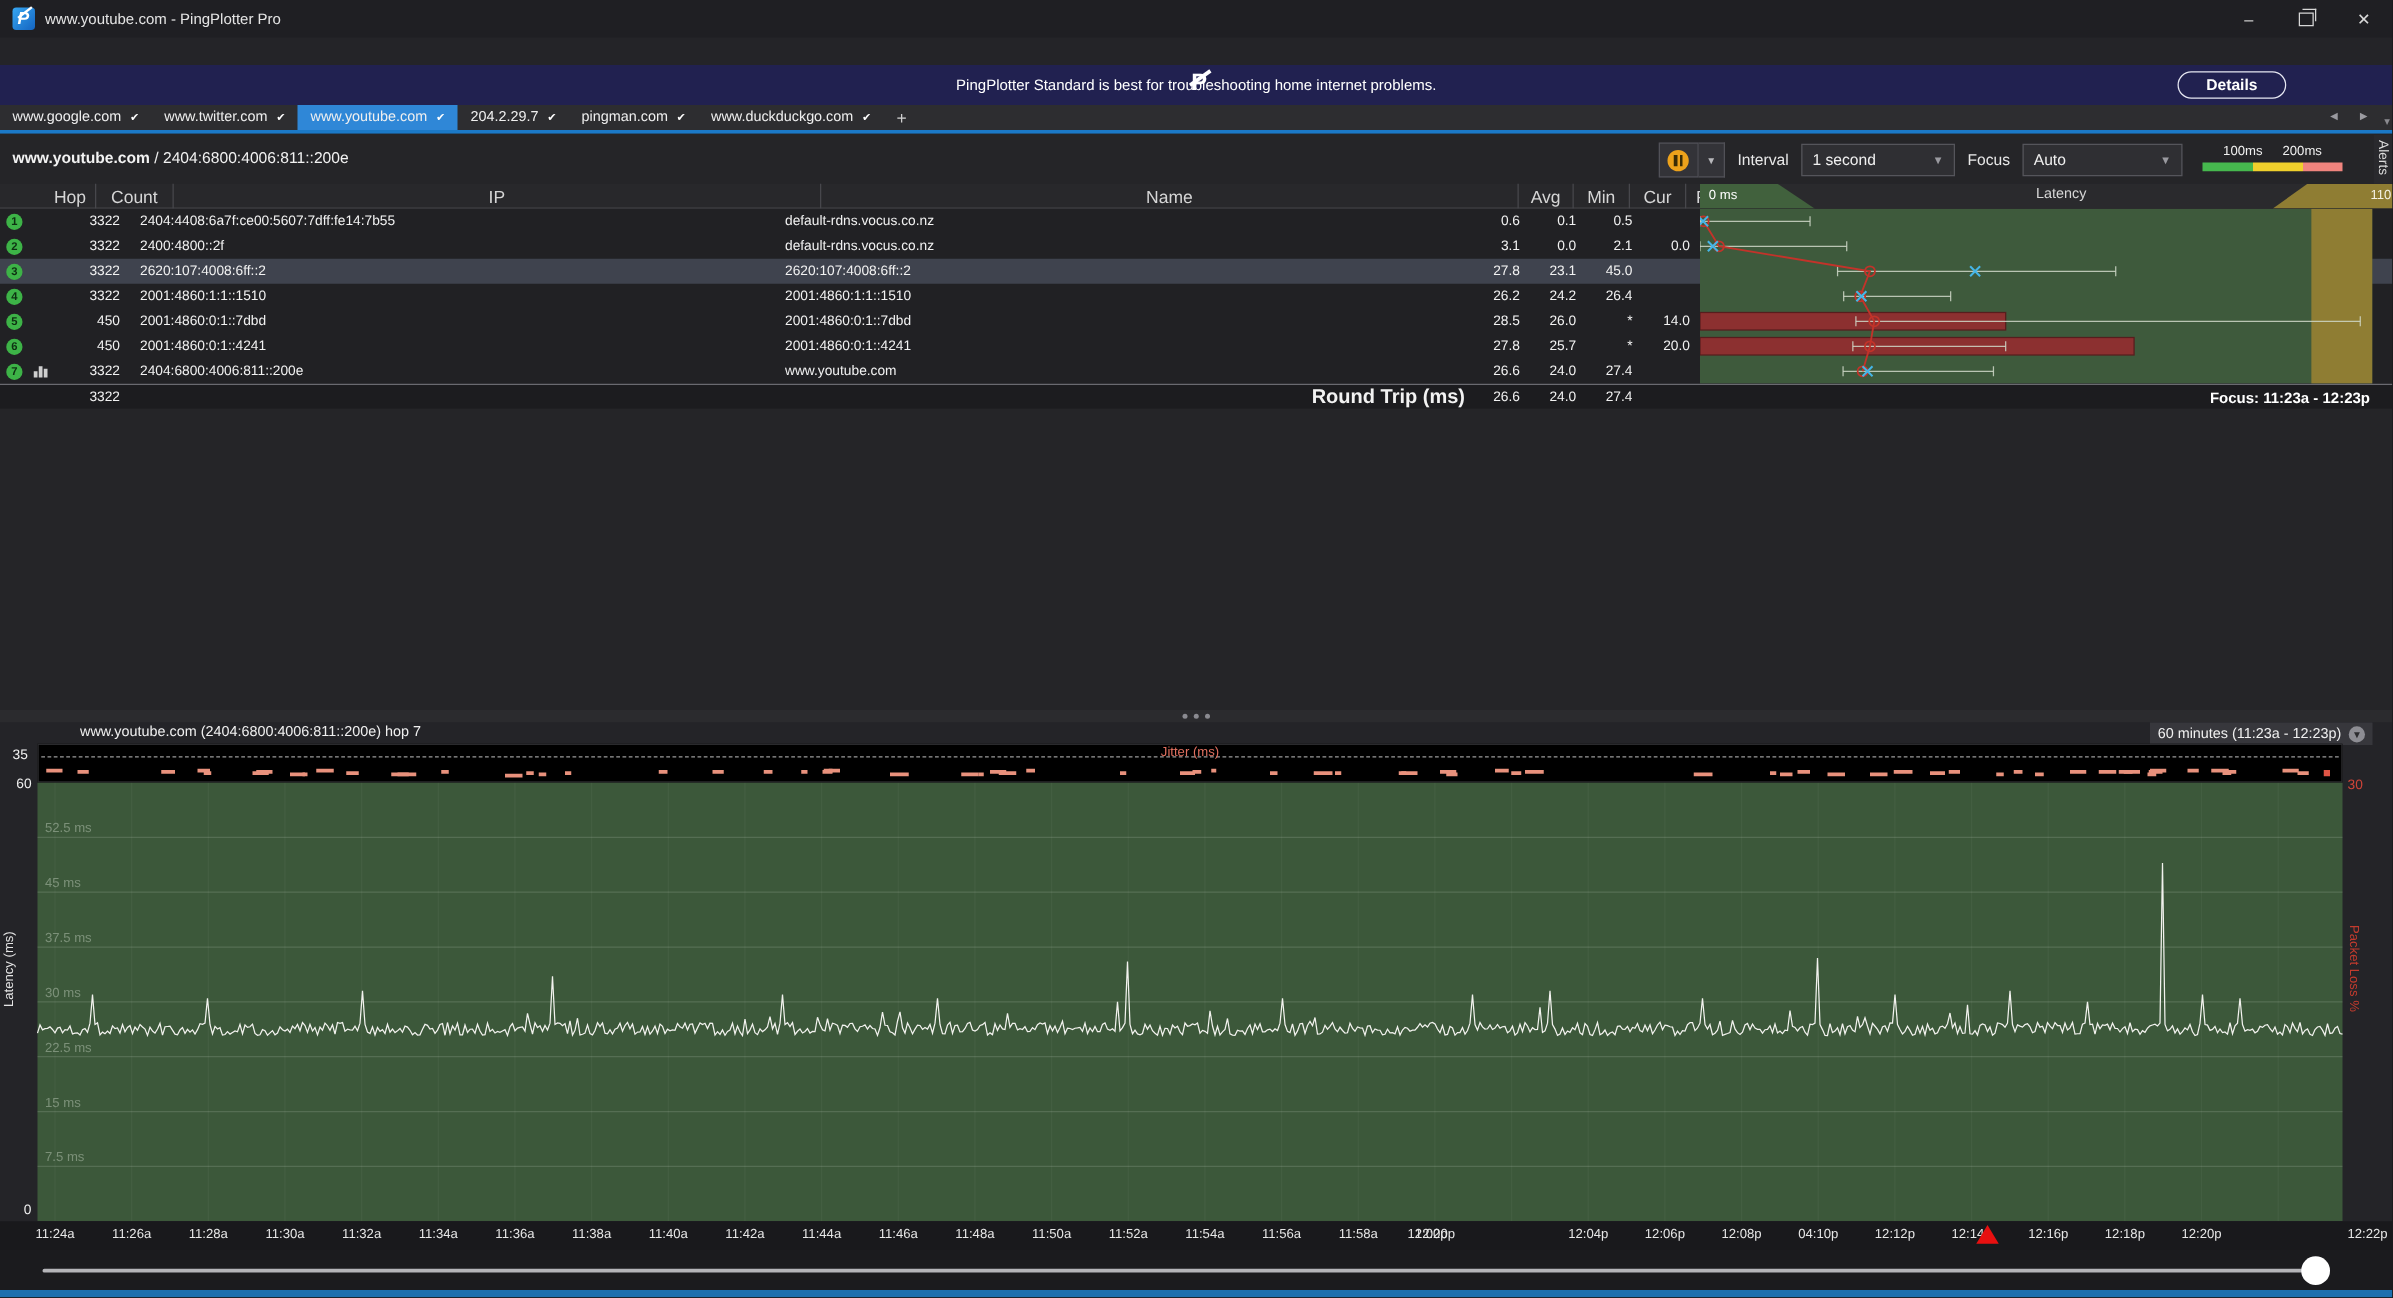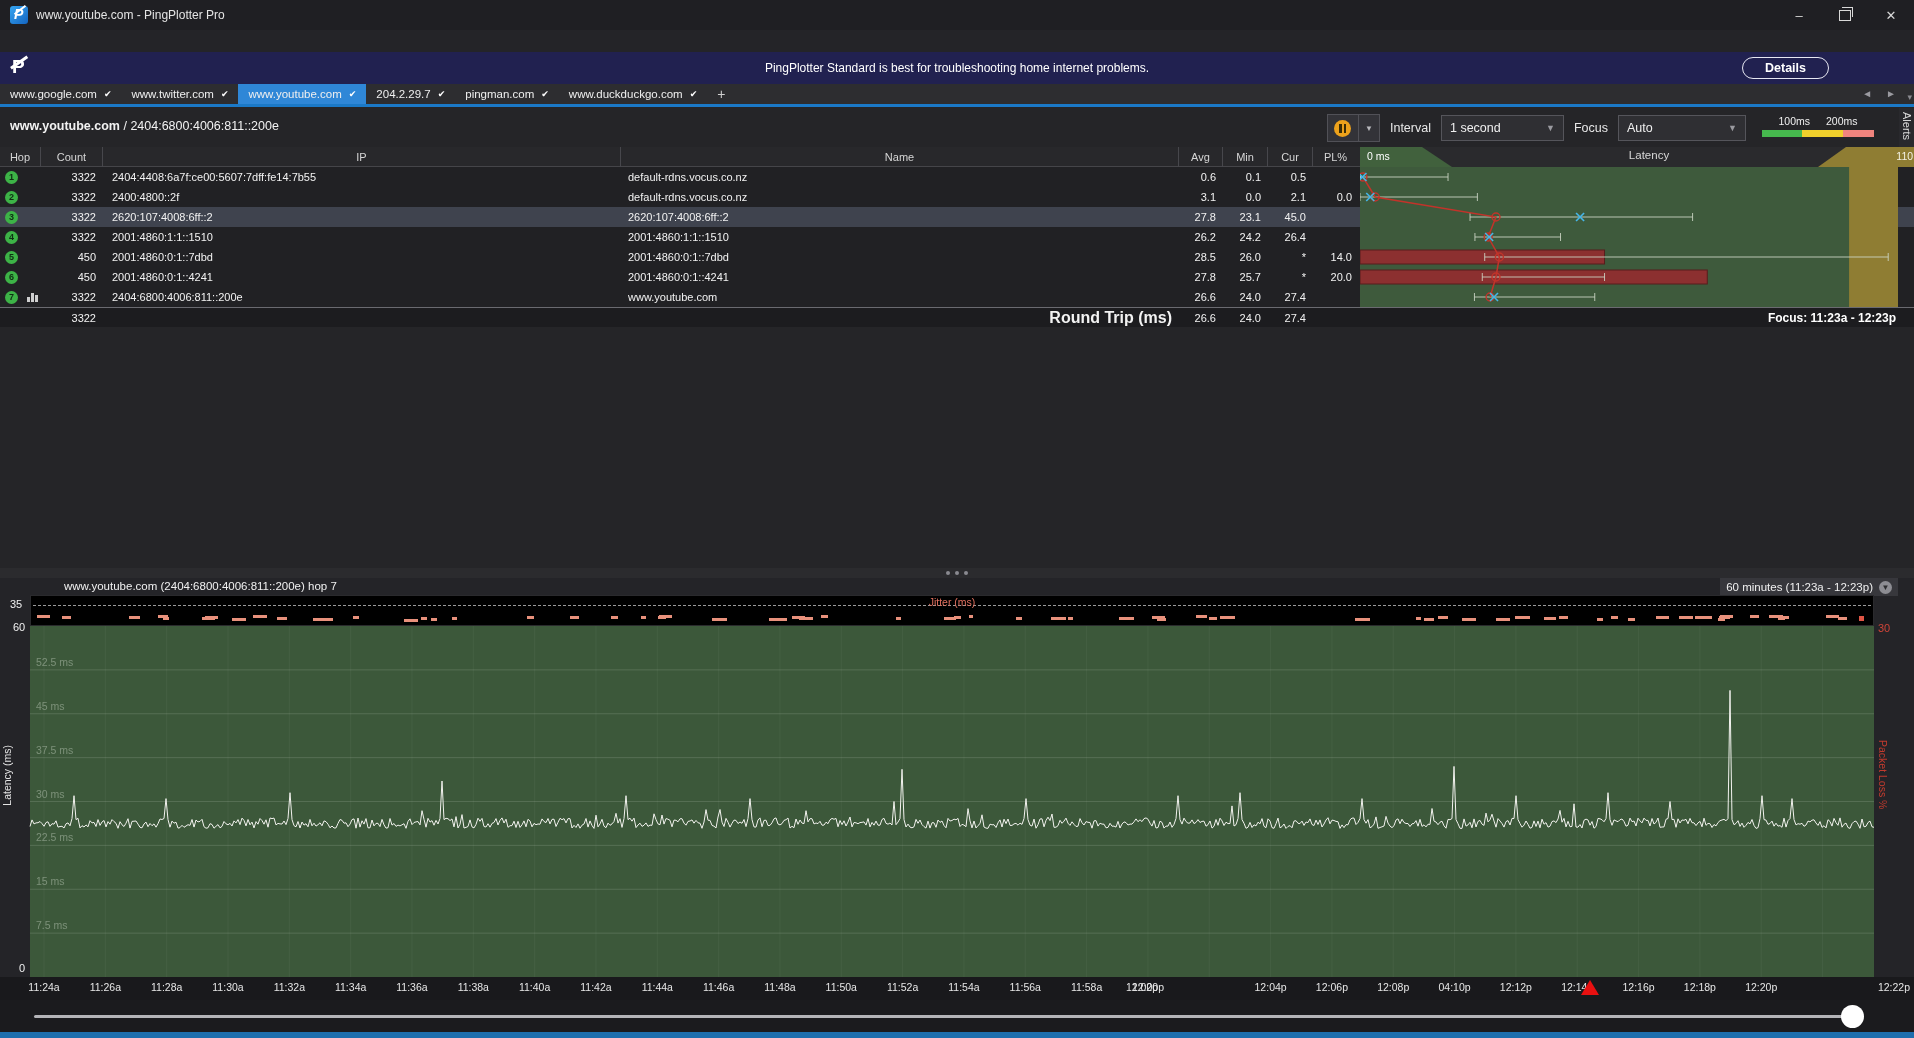--- a/index.html
+++ b/index.html
@@ -14,21 +14,21 @@
   #appicon:after{content:"";position:absolute;left:3px;top:3px;width:14px;height:2px;background:#fff;transform:rotate(-38deg);}
   #wintitle{font-size:12px;color:#e4e4e4;}
   #winbtns{margin-left:auto;display:flex;height:30px;}
   .winbtn{width:46px;height:30px;display:flex;align-items:center;justify-content:center;color:#d8d8d8;font-size:13px;}
   .maxglyph{width:10px;height:9px;border:1px solid #d8d8d8;position:relative;background:#1f1f23;}
   .maxglyph:before{content:"";position:absolute;left:2px;top:-4px;width:10px;height:9px;border:1px solid #d8d8d8;border-bottom:none;border-left:none;}
   
   #menubar{left:0;top:30px;width:1914px;height:22px;background:#2d2d30;display:flex;align-items:center;gap:2px;padding-left:4px;box-sizing:border-box;}
   .menuitem{padding:2px 9px;font-size:12px;color:#ececec;}
   
-  #banner{left:0;top:52px;width:1914px;height:32px;background:#212150;display:flex;align-items:center;}
+  #banner{left:0;top:52px;width:1914px;height:32px;background:#212150;display:flex;align-items:center;justify-content:center;}
   #pplogo{width:26px;height:26px;margin-left:6px;position:relative;flex:0 0 auto;}
   #pplogo:before{content:"P";position:absolute;left:6px;top:1px;color:#fff;font-weight:bold;font-size:19px;}
   #pplogo:after{content:"";position:absolute;left:3px;top:6px;width:20px;height:2.5px;background:#fff;transform:rotate(-35deg);}
   #bannertext{position:absolute;left:0;right:0;text-align:center;font-size:12px;color:#fff;}
   #detailsbtn{position:absolute;right:85px;top:5px;padding:3px 22px;border:1.5px solid #e6e7f2;border-radius:12px;
               color:#fff;font-size:12.5px;font-weight:bold;background:transparent;}
   
   #tabbar{left:0;top:84px;width:1914px;height:20px;background:#2d2d30;display:flex;align-items:stretch;}
   .tab{display:flex;align-items:center;padding:0 10px;font-size:11.5px;color:#efefef;gap:7px;}
   .tab.active{background:#2f87d7;}
@@ -55,21 +55,21 @@
   #sel-interval{width:105px;}
   #sel-focus{width:110px;}
   #scalelegend{width:112px;position:relative;height:26px;margin-left:6px;}
   #scalelabels{display:flex;justify-content:center;gap:16px;font-size:10.5px;color:#f0f0f0;}
   #scalebar{position:absolute;left:0;right:0;top:15px;height:7px;}
   #alertstab{right:0;top:108px;width:15px;height:70px;background:#29292d;display:flex;align-items:flex-start;justify-content:center;}
   #alertstab span{writing-mode:vertical-rl;font-size:11px;color:#dcdcdc;margin-top:4px;}
   
   #tableheader{left:0;top:147px;width:1914px;height:20px;background:#28282b;border-bottom:1px solid #454549;box-sizing:border-box;}
   .hcell{position:absolute;top:0;height:20px;display:flex;align-items:center;justify-content:center;
-         font-size:11px;color:#d6d6d6;border-left:1px solid #47474c;box-sizing:border-box;}
+         font-size:14px;color:#d6d6d6;border-left:1px solid #47474c;box-sizing:border-box;margin-left:36px;}
   #rows{left:0;top:167px;width:1914px;height:140px;background:#212124;}
   .trow{position:relative;width:1914px;height:20px;}
   .trow.sel{background:#3f434e;}
   .cell{position:absolute;top:0;height:20px;display:flex;align-items:center;font-size:11px;color:#f2f2f2;box-sizing:border-box;}
   .cell.num{justify-content:flex-end;padding-right:6px;}
   .hopcircle{width:13px;height:13px;border-radius:50%;background:#3db347;color:#0e3012;font-size:9px;font-weight:bold;
              display:flex;align-items:center;justify-content:center;margin-left:5px;}
   .barsicon{display:flex;align-items:flex-end;gap:1.5px;margin-left:9px;height:10px;}
   .barsicon i{display:block;width:2.5px;background:#cfcfcf;}
   

